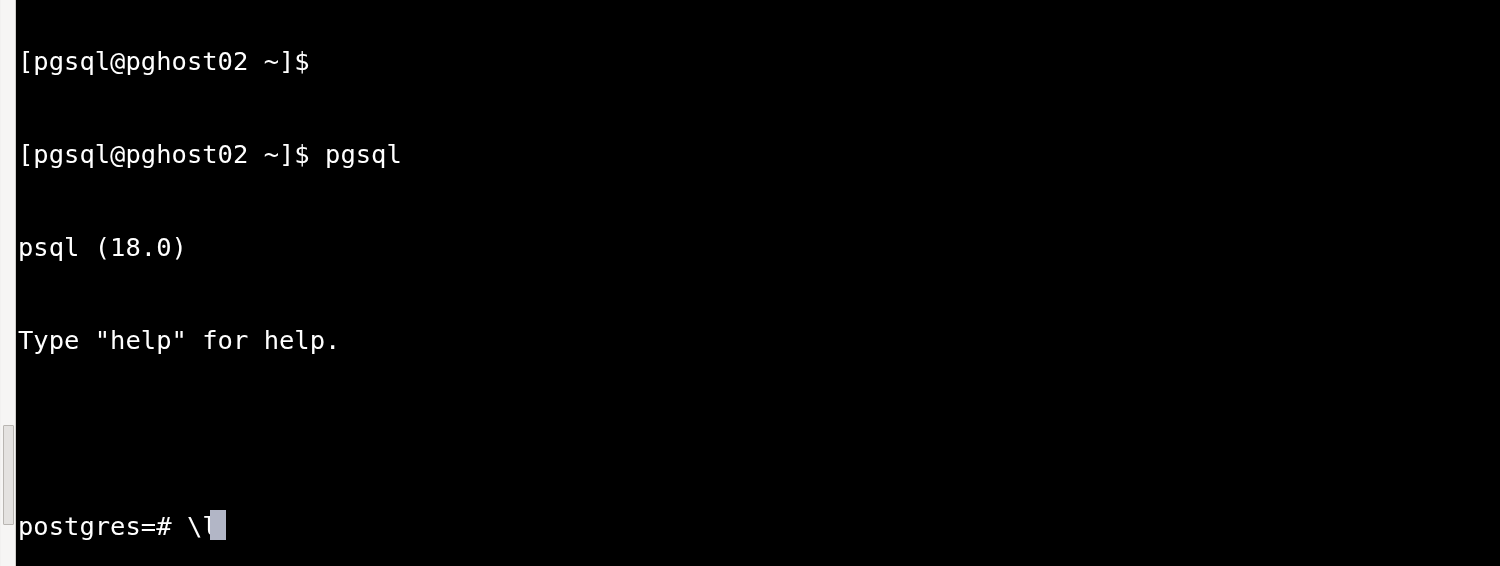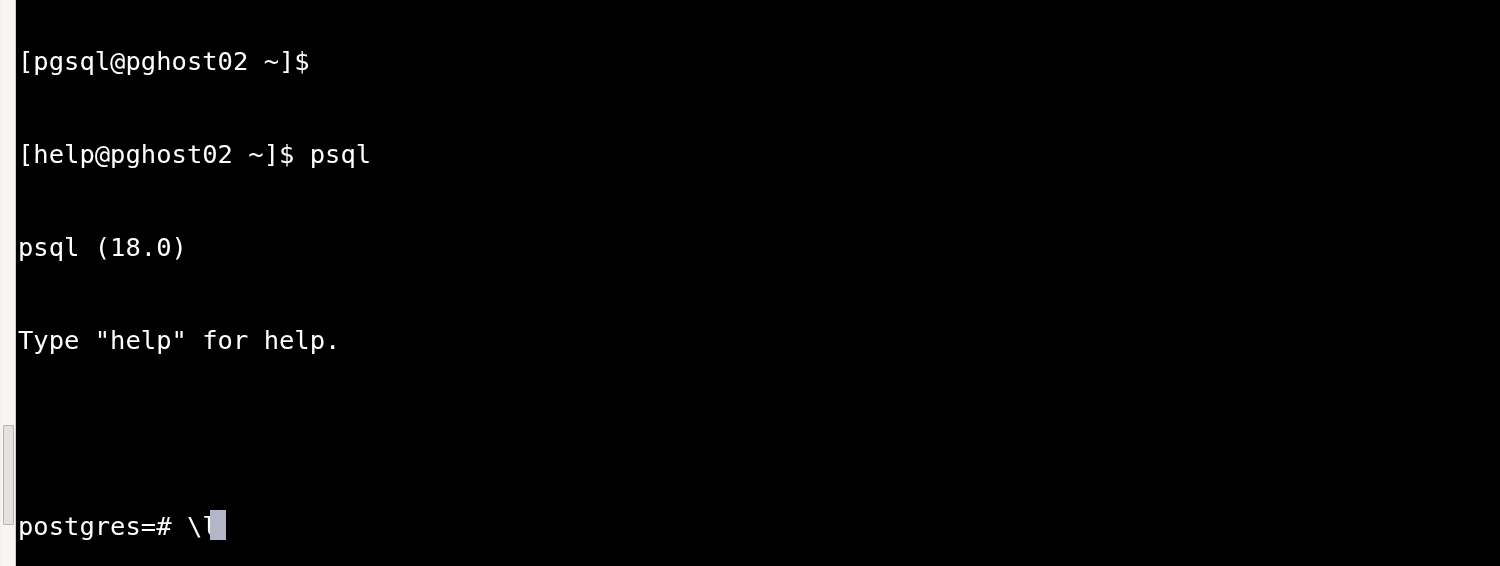--- a/index.html
+++ b/index.html
@@ -91,21 +91,21 @@
 
   <div id="scrollbar">
     <div id="scroll-trough" style="background: rgb(246, 245, 244);">
       <div id="scroll-thumb" style="background: rgb(228, 226, 224); top: 425px; height: 100px;"></div>
     </div>
   </div>
 
   <div id="terminal" style="background: rgb(0, 0, 0);">
     <div id="term-text" style="color: rgb(255, 255, 255);">
       <span class="line">[pgsql@pghost02 ~]$</span>
-      <span class="line">[help@pghost02 ~]$ psql</span>
+      <span class="line">[pgsql@pghost02 ~]$ pgsql</span>
       <span class="line">psql (18.0)</span>
       <span class="line">Type "help" for help.</span>
       <span class="line"></span>
       <span class="line">postgres=# \l</span>
       
       
       
       
       
       

